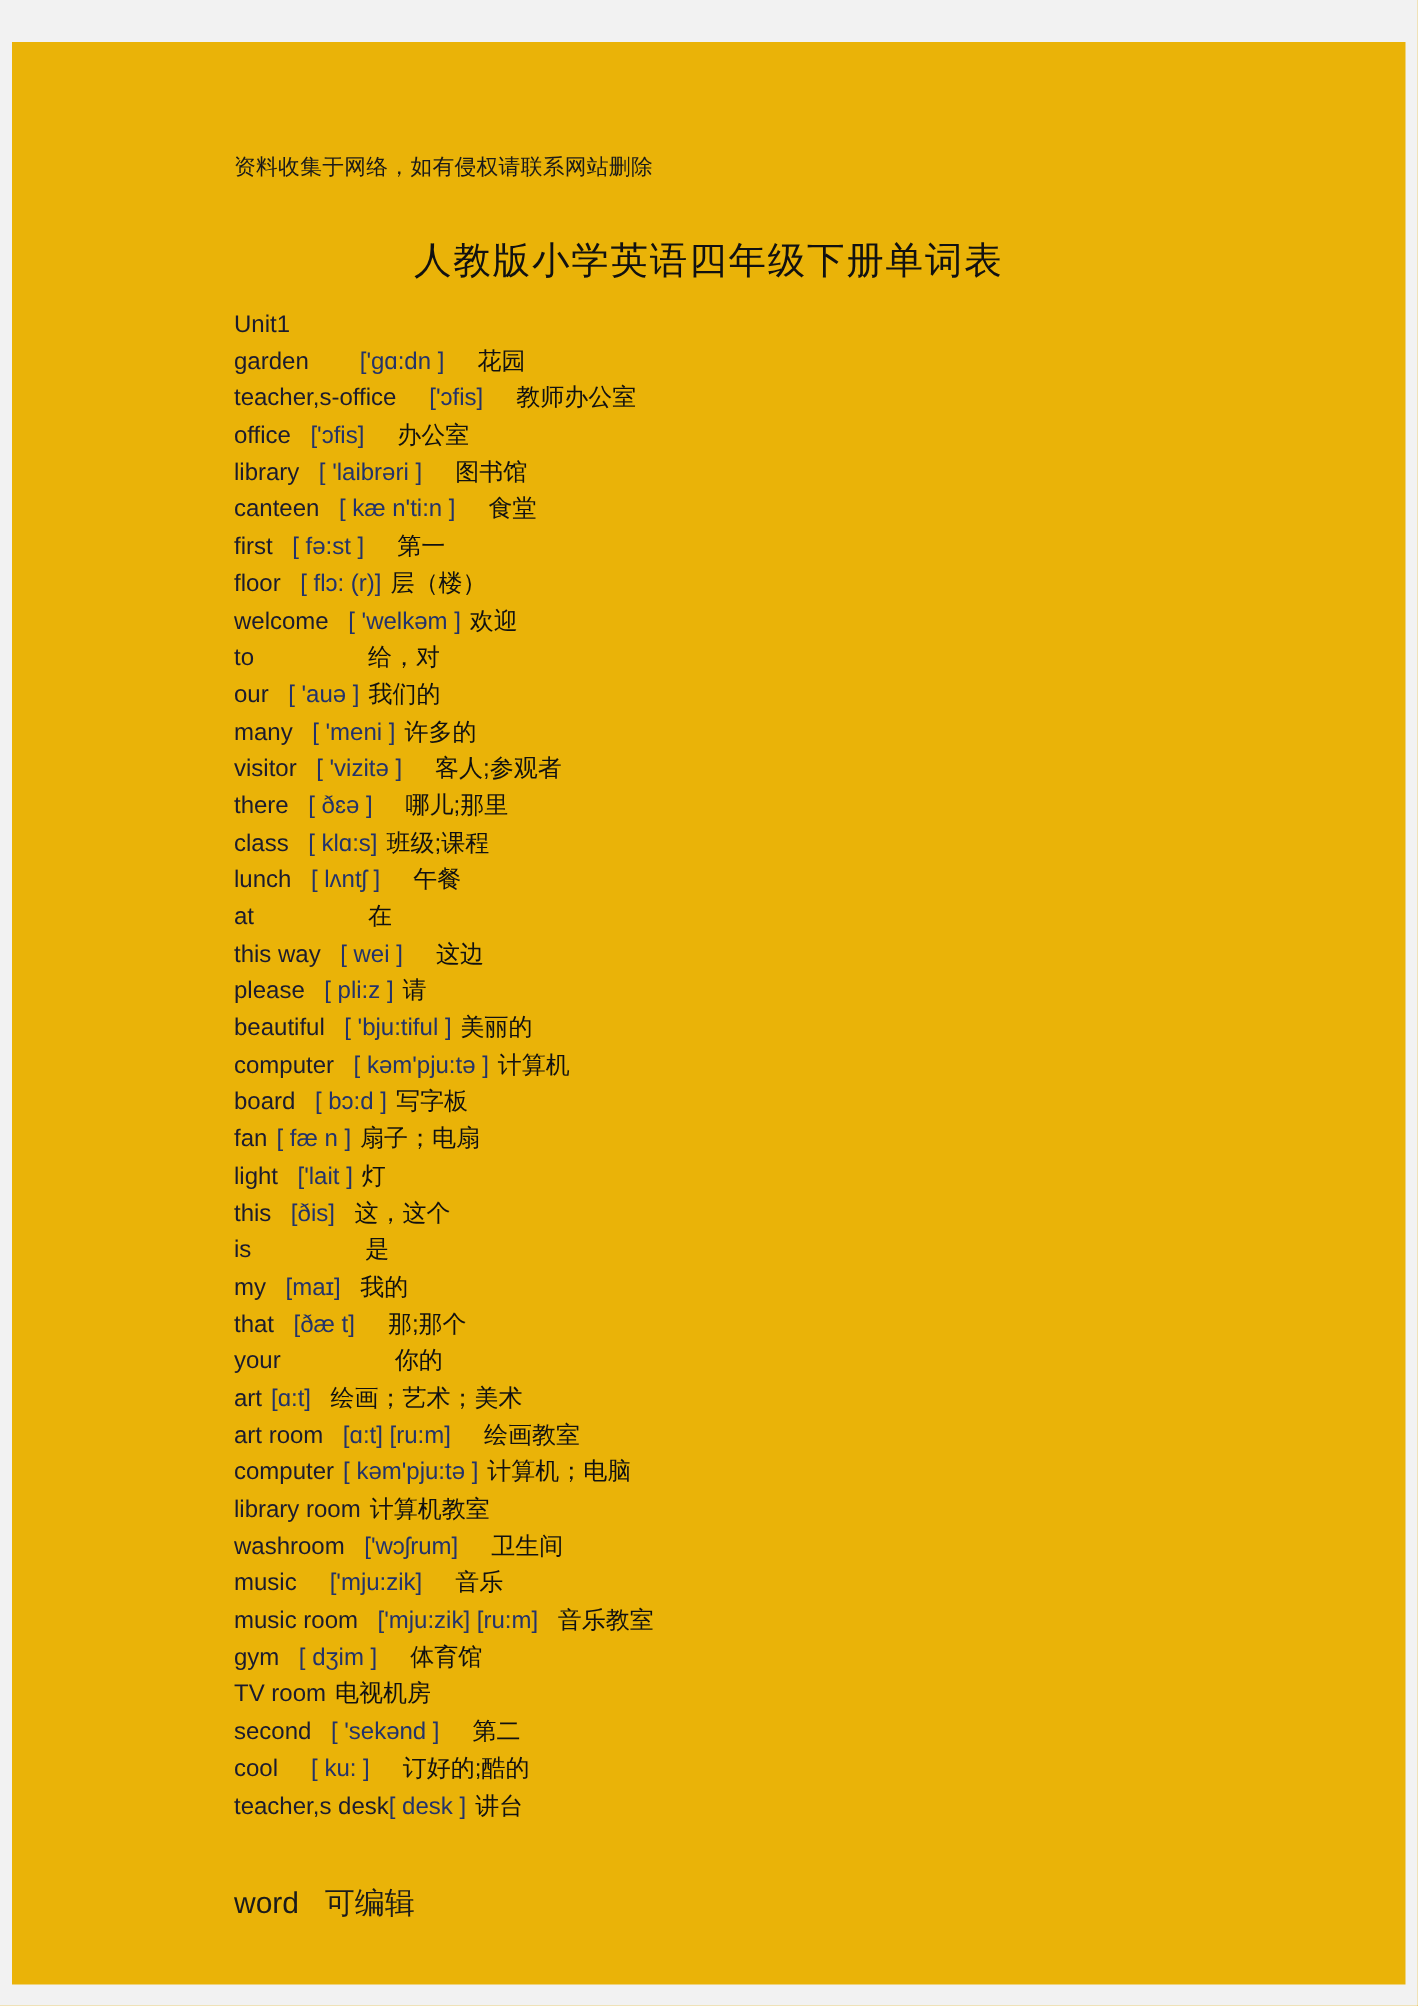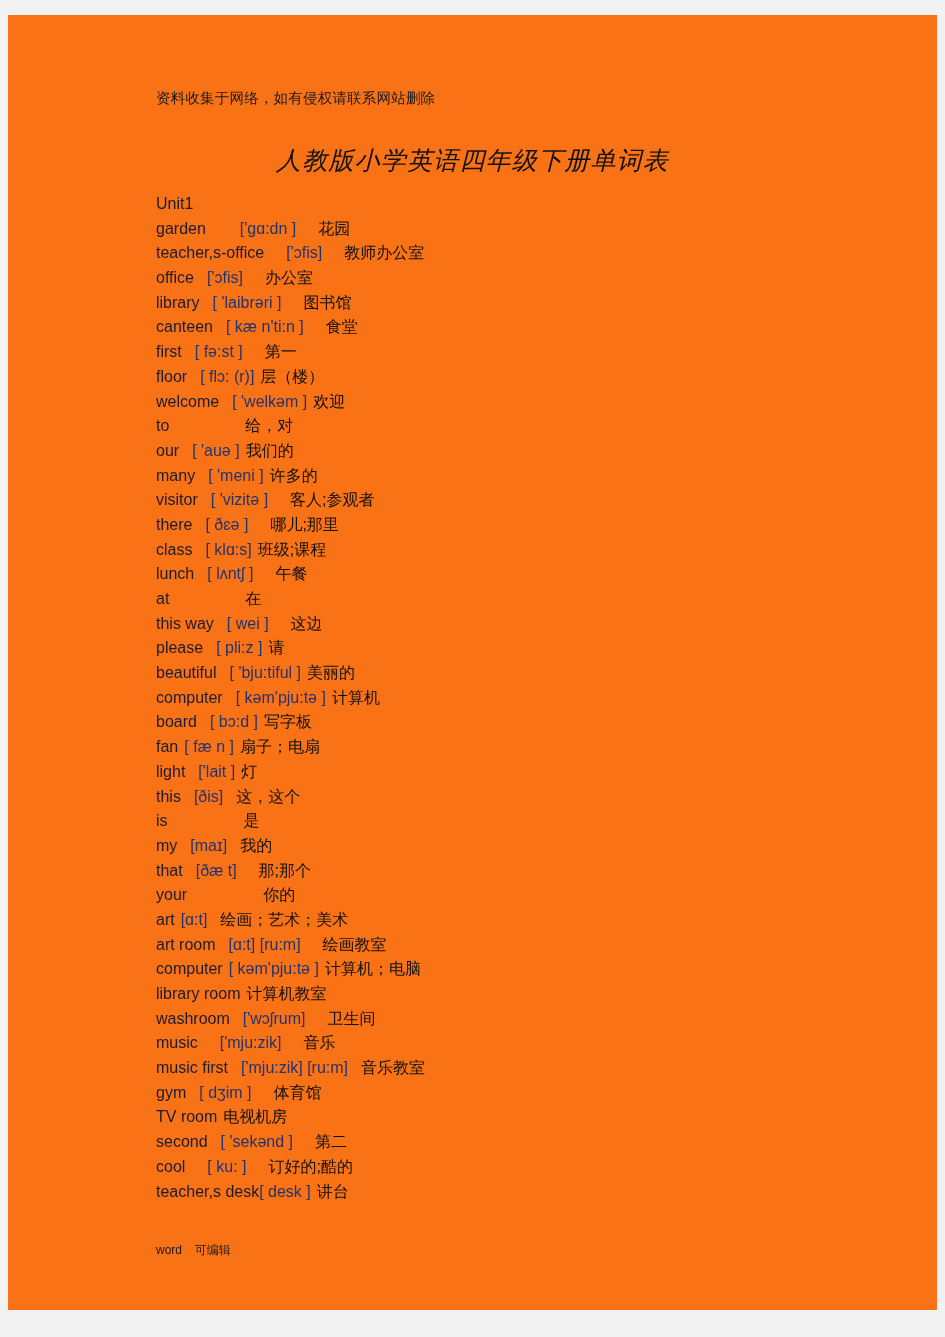--- a/index.html
+++ b/index.html
@@ -8,24 +8,24 @@
     background: #f2f2f2;
   }
   body {
     width: 945px;
     height: 1337px;
     font-family: "Liberation Sans", "DejaVu Sans", sans-serif;
   }
   .page {
     position: absolute;
     left: 8px;
-    top: 15px;
+    top: 28px;
     width: 929px;
     height: 1295px;
-    background: #f97316;
+    background: #eab308;
     box-sizing: border-box;
     overflow: hidden;
   }
   .header-note {
     position: absolute;
     left: 148px;
     top: 74px;
     font-size: 14.5px;
     color: #1a1a1a;
     letter-spacing: 0.2px;
@@ -34,21 +34,20 @@
   .doc-title {
     position: absolute;
     left: 0;
     top: 129px;
     width: 100%;
     text-align: center;
     font-family: "Liberation Serif", "DejaVu Serif", serif;
     font-size: 25px;
     color: #111111;
     letter-spacing: 1.2px;
-    font-style: italic;
   }
   .word-list {
     position: absolute;
     left: 148px;
     top: 177px;
     width: 740px;
   }
   .entry {
     height: 24.7px;
     line-height: 24.7px;
@@ -67,21 +66,21 @@
   }
   .sp1 { display: inline-block; width: 6px; }
   .sp2 { display: inline-block; width: 13px; }
   .sp3 { display: inline-block; width: 22px; }
   .sp4 { display: inline-block; width: 34px; }
   .sp6 { display: inline-block; width: 76px; }
   .footer {
     position: absolute;
     left: 148px;
     top: 1227px;
-    font-size: 12px;
+    font-size: 20px;
     color: #1b1b1b;
     white-space: nowrap;
   }
 </style>
 </head>
 <body>
 
 <div class="page">
 
   <div class="header-note">资料收集于网络，如有侵权请联系网站删除</div>
@@ -119,21 +118,21 @@
       <div class="entry"><span class="w">is</span><span class="sp6"></span><span class="cn">是</span></div>
       <div class="entry"><span class="w">my</span><span class="sp2"></span><span class="ph">[maɪ]</span><span class="sp2"></span><span class="cn">我的</span></div>
       <div class="entry"><span class="w">that</span><span class="sp2"></span><span class="ph">[ðæ t]</span><span class="sp3"></span><span class="cn">那;那个</span></div>
       <div class="entry"><span class="w">your</span><span class="sp6"></span><span class="cn">你的</span></div>
       <div class="entry"><span class="w">art</span><span class="sp1"></span><span class="ph">[ɑ:t]</span><span class="sp2"></span><span class="cn">绘画；艺术；美术</span></div>
       <div class="entry"><span class="w">art  room</span><span class="sp2"></span><span class="ph">[ɑ:t] [ru:m]</span><span class="sp3"></span><span class="cn">绘画教室</span></div>
       <div class="entry"><span class="w">computer</span><span class="sp1"></span><span class="ph">[ kəm'pju:tə ]</span><span class="sp1"></span><span class="cn">计算机；电脑</span></div>
       <div class="entry"><span class="w">library  room</span><span class="sp1"></span><span class="cn">计算机教室</span></div>
       <div class="entry"><span class="w">washroom</span><span class="sp2"></span><span class="ph">['wɔʃrum]</span><span class="sp3"></span><span class="cn">卫生间</span></div>
       <div class="entry"><span class="w">music</span><span class="sp3"></span><span class="ph">['mju:zik]</span><span class="sp3"></span><span class="cn">音乐</span></div>
-      <div class="entry"><span class="w">music  first</span><span class="sp2"></span><span class="ph">['mju:zik] [ru:m]</span><span class="sp2"></span><span class="cn">音乐教室</span></div>
+      <div class="entry"><span class="w">music  room</span><span class="sp2"></span><span class="ph">['mju:zik] [ru:m]</span><span class="sp2"></span><span class="cn">音乐教室</span></div>
       <div class="entry"><span class="w">gym</span><span class="sp2"></span><span class="ph">[ dʒim ]</span><span class="sp3"></span><span class="cn">体育馆</span></div>
       <div class="entry"><span class="w">TV  room</span><span class="sp1"></span><span class="cn">电视机房</span></div>
       <div class="entry"><span class="w">second</span><span class="sp2"></span><span class="ph">[ 'sekənd ]</span><span class="sp3"></span><span class="cn">第二</span></div>
       <div class="entry"><span class="w">cool</span><span class="sp3"></span><span class="ph">[ ku: ]</span><span class="sp3"></span><span class="cn">订好的;酷的</span></div>
       <div class="entry"><span class="w">teacher,s  desk</span><span class="sp0"></span><span class="ph">[ desk ]</span><span class="sp1"></span><span class="cn">讲台</span></div>
     </div>
 
   <div class="footer">
     <span>word</span>
     <span class="sp1"></span>

